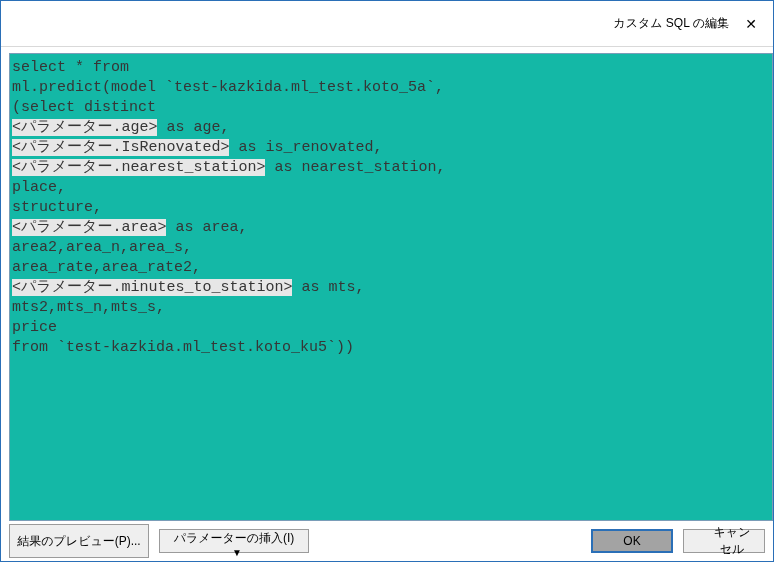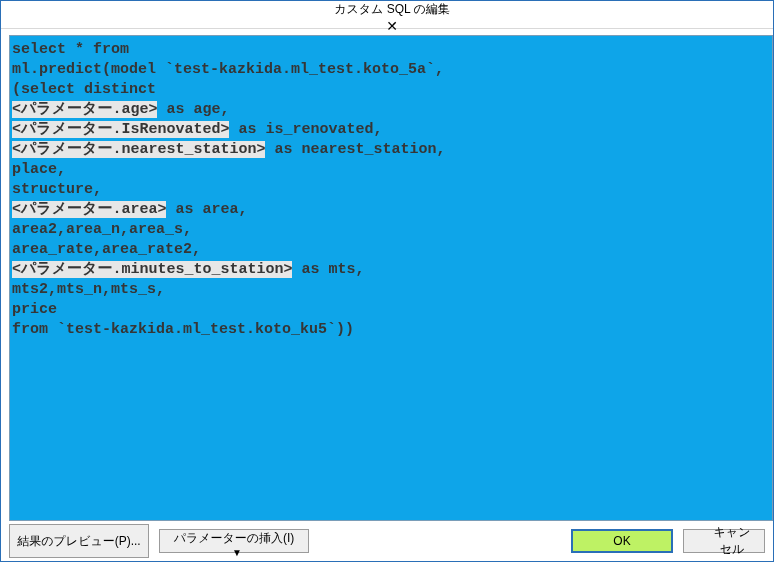--- a/index.html
+++ b/index.html
@@ -12,55 +12,53 @@
   }
   .dialog {
     width: 774px;
     height: 562px;
     border: 1px solid #2a6fb7;
     display: flex;
     flex-direction: column;
     background: #ffffff;
   }
   .titlebar {
-    height: 28px;
+    height: 46px;
     display: flex;
     align-items: center;
-    justify-content: space-between;
+    justify-content: flex-end;
     padding: 0 0 0 10px;
     border-bottom: 1px solid #d9d9d9;
     background: #ffffff;
-    flex-direction: column;
   }
   .titlebar .title {
     font-size: 12px;
   }
   .titlebar .close {
     width: 44px;
     height: 32px;
     display: flex;
     align-items: center;
     justify-content: center;
     font-size: 14px;
     font-family: Arial, sans-serif;
     cursor: pointer;
   }
   .editor {
     flex: 1;
     margin: 6px 0 6px 8px;
     border: 1px solid #7a9db8;
-    background: #0ea5e9;
+    background: #14b8a6;
     padding: 4px 2px;
     font-family: "Consolas","Courier New",monospace;
     font-size: 15px;
     line-height: 20px;
     overflow: auto;
     white-space: pre;
     color: #363636;
-    font-weight: bold;
   }
   .editor .line { display:block; }
   .editor .param {
     background: #e7e7e7;
   }
   .footer {
     height: 34px;
     display: flex;
     align-items: center;
     padding: 0 8px 6px 8px;
@@ -75,23 +73,23 @@
     padding: 0 12px;
     display: inline-flex;
     align-items: center;
     justify-content: center;
     cursor: pointer;
     font-family: "Meiryo","MS PGothic",sans-serif;
   }
   .btn.preview { width: 140px; padding:16px 6px; }
   .btn.insert { width: 150px; padding:0 6px; justify-content: space-between; flex-direction: column; }
   .btn.ok {
-    width: 102px;
+    width: 82px;
     border: 2px solid #2a6fb7;
-    background: #bef264;
+    background: #a3a3a3;
   }
   .btn.cancel {
     width: 82px;
     background: #efefef;
     padding-left: 28px;
   }
   .btn .caret {
     margin-left: 6px;
     font-size: 10px;
   }

